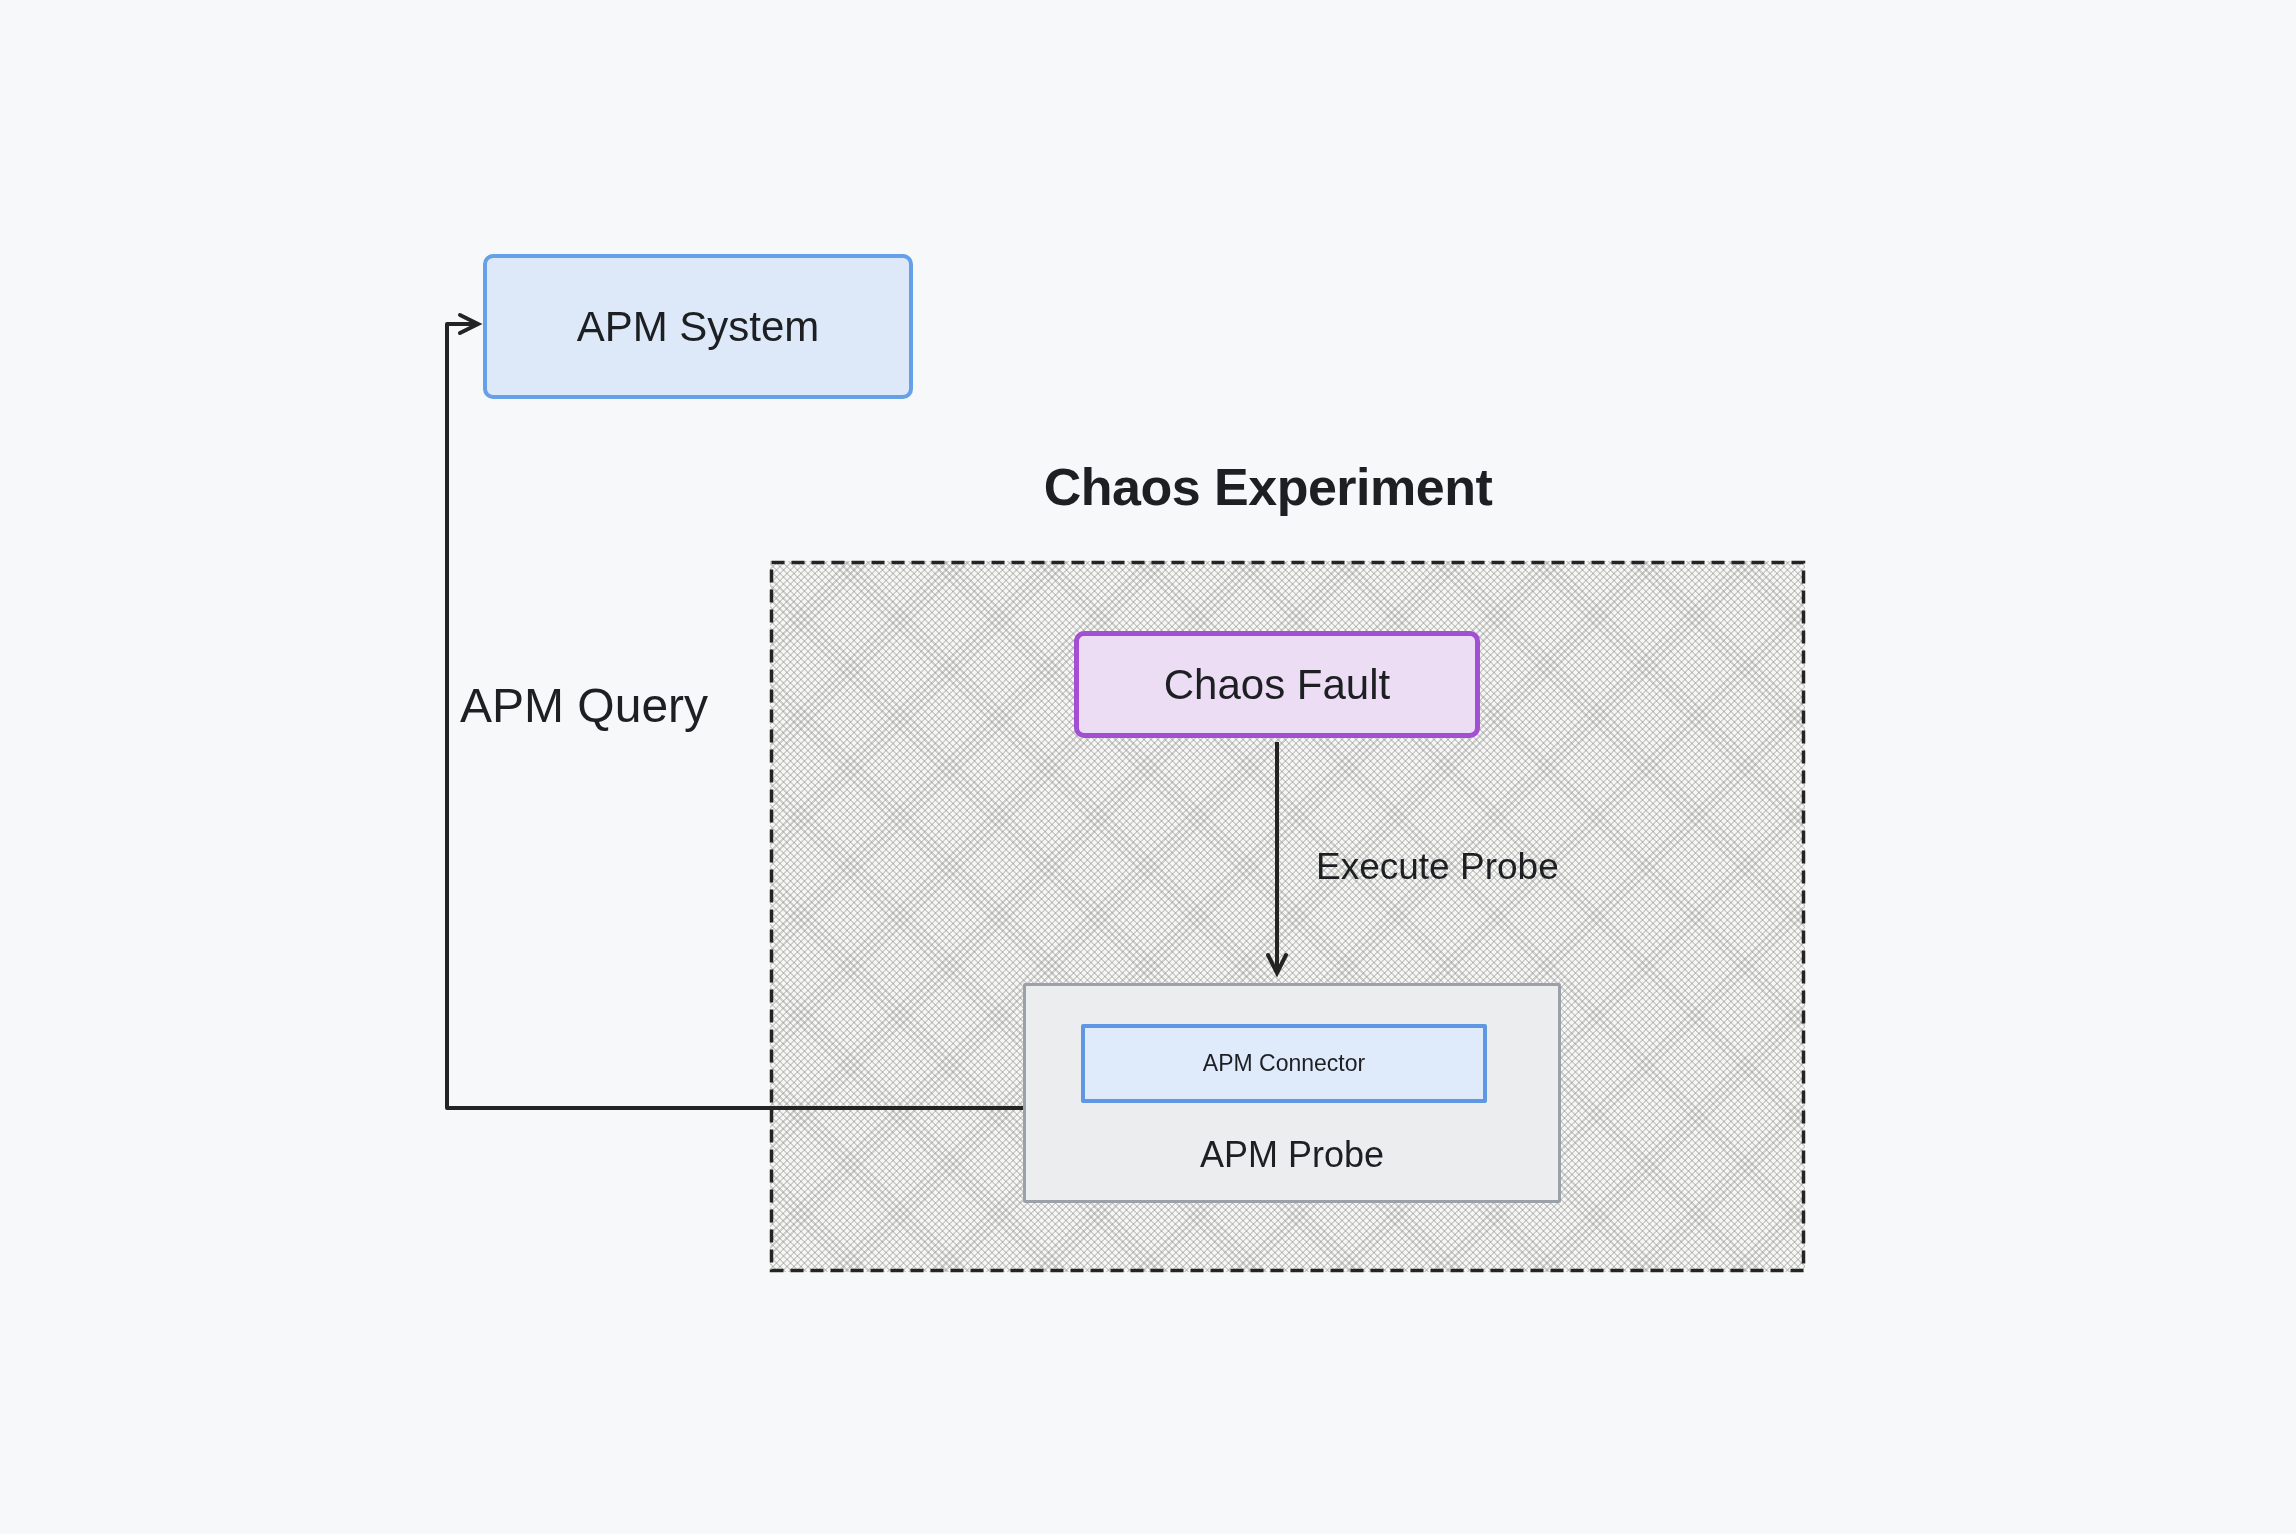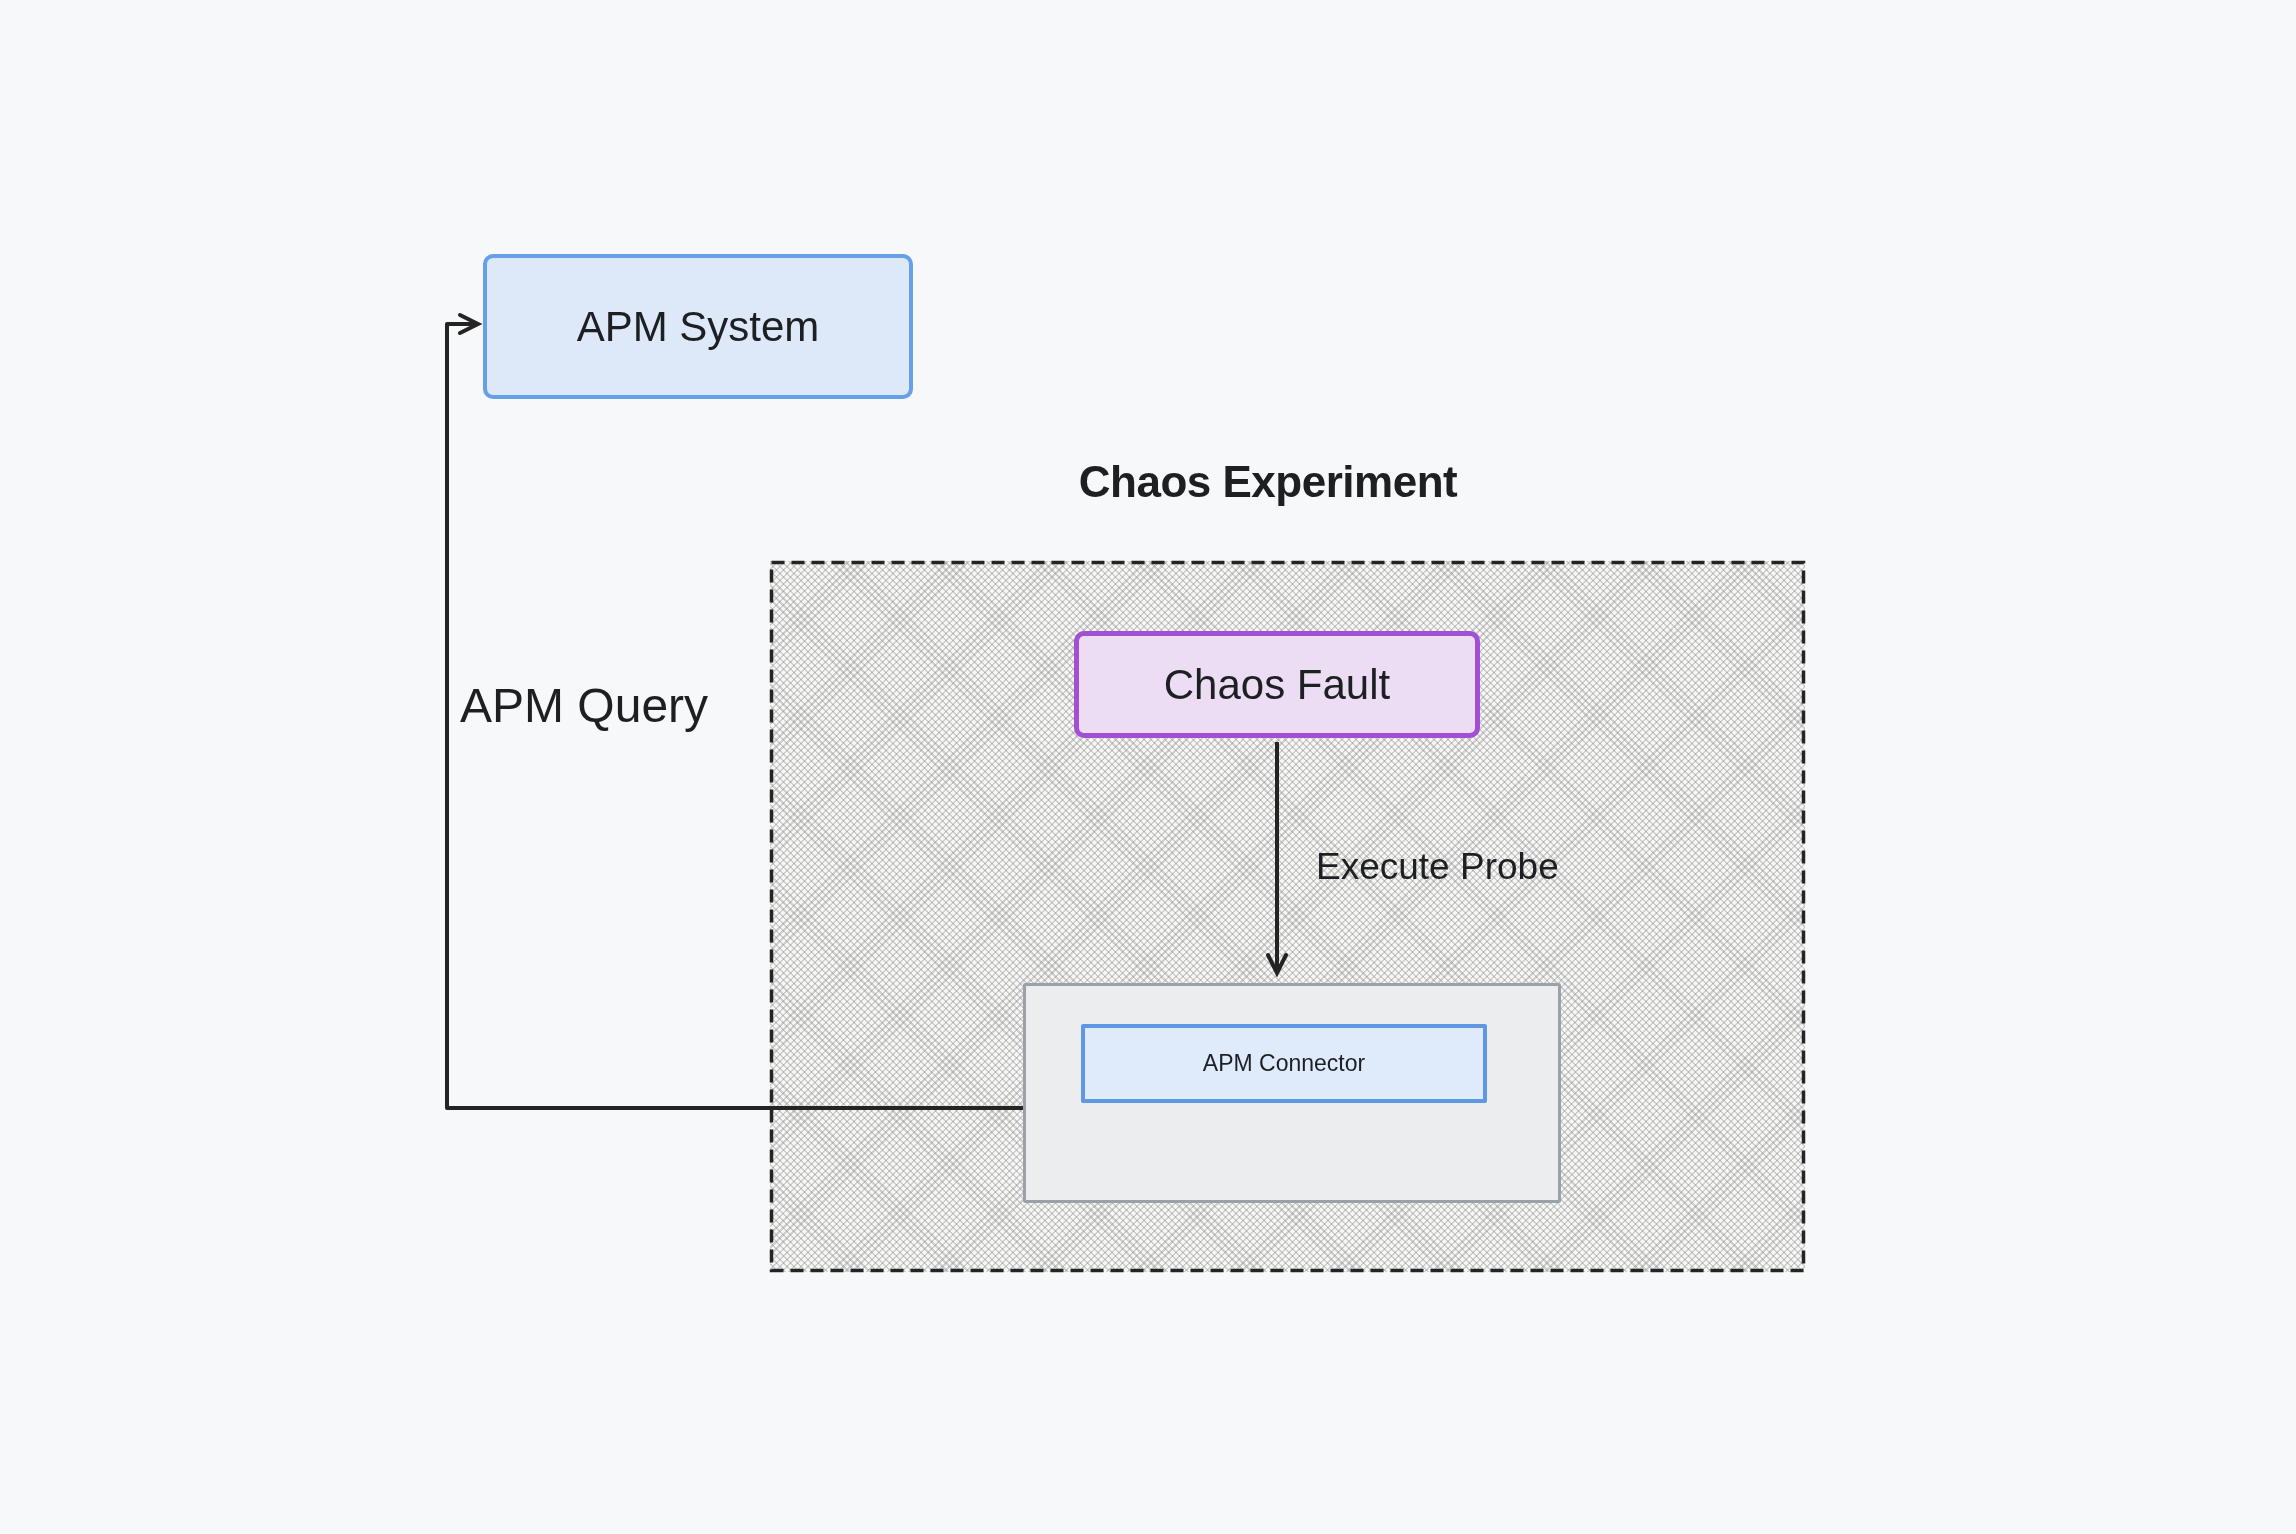--- a/index.html
+++ b/index.html
@@ -64,21 +64,21 @@
     stroke-width:4;
     stroke-linejoin:miter;
     stroke-linecap:round;
   }
 
   .diagram-title{
     position:absolute;
     left:1018px; top:457px;
     width:500px;
     text-align:center;
-    font-size:44px;
+    font-size:52px;
     font-weight:600;
     letter-spacing:-0.5px;
     color:var(--text-color);
   }
 
   .node{
     position:absolute;
     display:flex;
     align-items:center;
     justify-content:center;
@@ -167,19 +167,20 @@
   </div>
 
   <div class="node node-apm-system">
     <span class="node-label">APM System</span>
   </div>
 
   <div class="node node-apm-probe">
     <div class="node node-apm-connector">
       <span class="node-label">APM Connector</span>
     </div>
+    <div class="probe-label">APM Probe</div>
   </div>
 
   <div class="edge-label apm-query-label">APM Query</div>
 
   <div class="edge-label execute-probe-label">Execute Probe</div>
 
 </div>
 
 </body></html>

